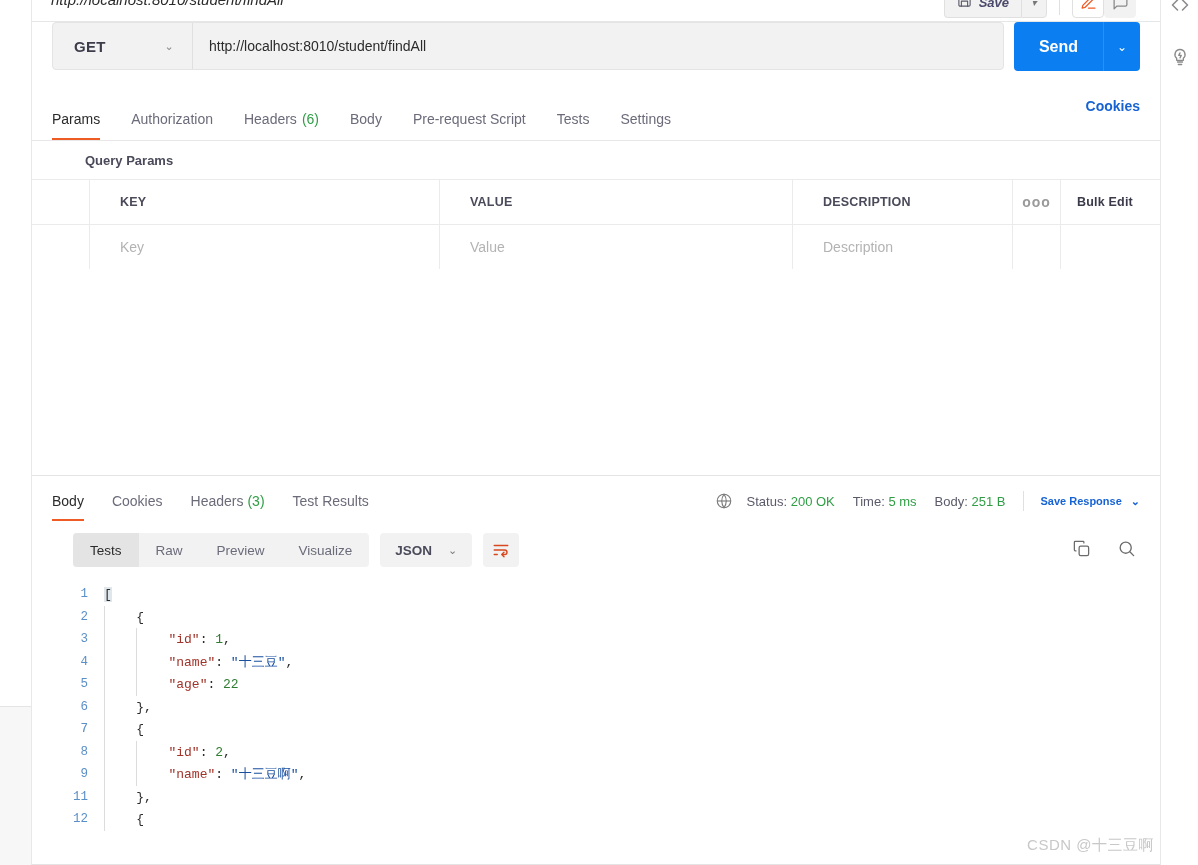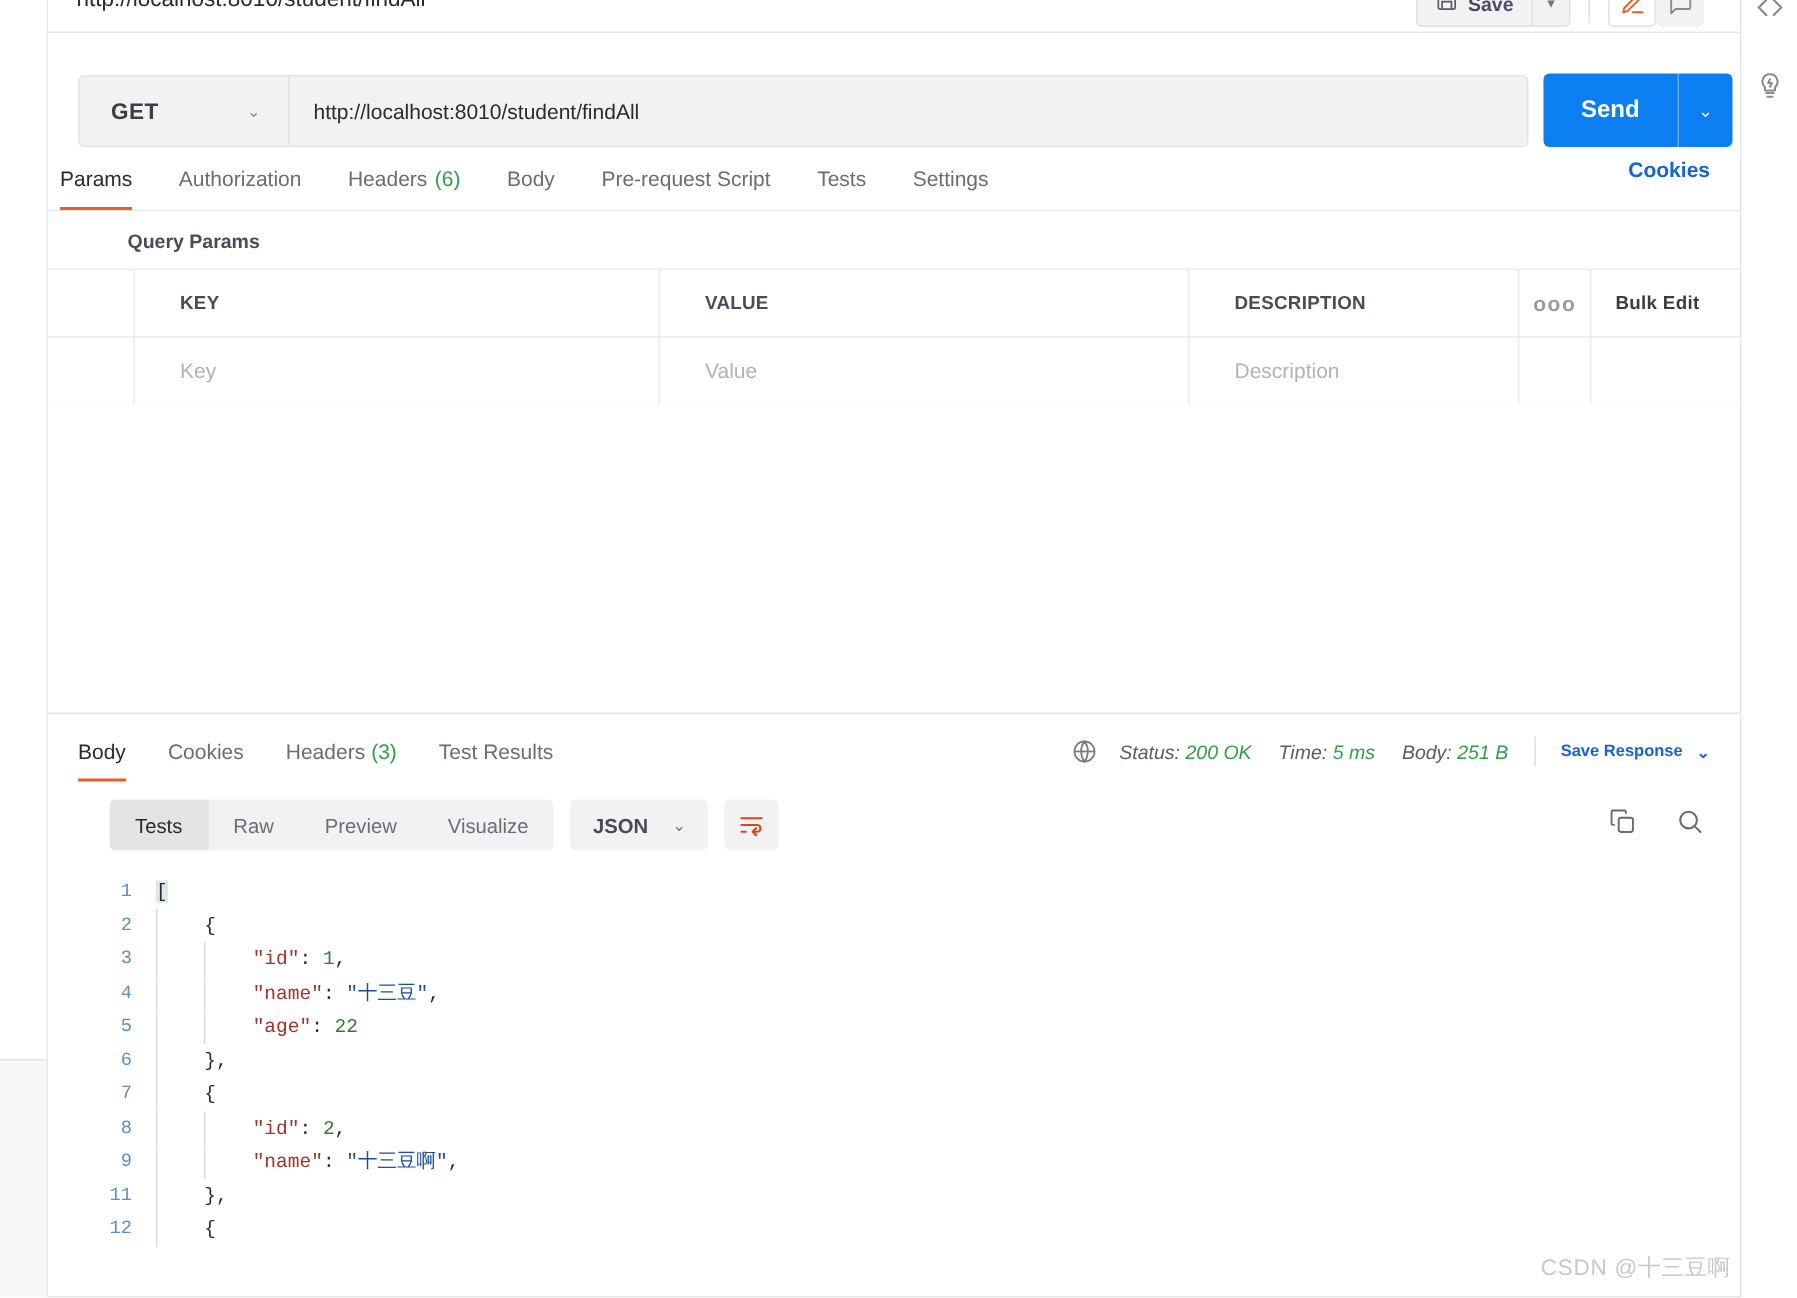--- a/index.html
+++ b/index.html
@@ -46,20 +46,21 @@
     display: flex; flex-direction: column; align-items: center;
     padding-top: 0px; gap: 26px; z-index: 6;
   }
   .rail-icon { width: 26px; height: 26px; display:flex; align-items:center; justify-content:center; color:#8a8a8a; }
 
   
   .topbar {
     position: absolute; left: 32px; top: 0; right: 38px; height: 22px;
     background: #ffffff; border-bottom: 1px solid #e6e6e6;
     overflow: hidden;
+    font-style: italic;
   }
   .req-title {
     position: absolute; left: 19px; top: -9px;
     font-size: 15px; color: #2b2b2b; white-space: nowrap;
   }
   .topbar-actions {
     position: absolute; right: 24px; top: -14px;
     display: flex; align-items: center; gap: 0px;
   }
   .save-btn {
@@ -79,23 +80,23 @@
   .topbar-sep { width: 1px; height: 26px; background: #e0e0e0; margin: 0 12px; }
   .icon-sq {
     width: 32px; height: 32px; border-radius: 4px;
     display:flex; align-items:center; justify-content:center;
   }
   .icon-sq.active { background: #ffffff; border: 1px solid #e0e0e0; }
   .icon-sq.plain { background: #f2f2f2; border: 1px solid #f2f2f2; }
 
   
   .urlrow {
-    position: absolute; left: 32px; top: 22px; right: 23px; height: 76px;
+    position: absolute; left: 32px; top: 22px; right: 38px; height: 76px;
     background: #ffffff;
-    display: flex; align-items: flex-end; padding: 0 20px;
+    display: flex; align-items: flex-start; padding: 0 20px;
   }
   .url-wrap {
     display: flex; flex: 1; height: 48px;
     background: #f2f2f2; border: 1px solid #e4e4e4; border-radius: 4px;
     overflow: hidden;
   }
   .method {
     width: 140px; display: flex; align-items: center; justify-content: space-between;
     padding: 0 18px 0 21px; border-right: 1px solid #e0e0e0;
     font-size: 15px; font-weight: bold; color: #3c3c4a; letter-spacing: .3px;
@@ -115,23 +116,23 @@
   }
   .send-caret {
     width: 36px; height: 49px; background: #0b7ef2;
     border-radius: 0 4px 4px 0;
     display:flex; align-items:center; justify-content:center;
     color:#fff; font-size: 12px;
   }
 
   
   .reqtabs {
-    position: absolute; left: 20px; top: 98px; right: 38px; height: 43px;
+    position: absolute; left: 32px; top: 98px; right: 38px; height: 43px;
     background:#fff; border-bottom: 1px solid #e8e8e8;
-    display:flex; align-items:center; padding: 0 20px;
+    display:flex; align-items:flex-start; padding: 0 20px;
   }
   .rtab {
     position: relative; height: 42px; display:flex; align-items:center;
     padding: 0 0px; margin-right: 31px;
     font-size: 14px; color: #6b6b7a; white-space: nowrap;
   }
   .rtab.active { color: #2b2b2b; font-weight: normal; }
   .rtab.active::after {
     content:''; position:absolute; left:0; right:0; bottom:0; height:2px; background:#ef5b25;
   }
@@ -179,21 +180,21 @@
   .rsTab.active { color:#2b2b2b; }
   .rsTab.active::after {
     content:''; position:absolute; left:0; right:0; bottom:2px; height:2px; background:#ef5b25;
   }
   .rsTab .cnt { color:#2f9e44; margin-left:4px; }
   .resp-meta {
     margin-left: auto; display:flex; align-items:center; gap: 0px;
     padding-bottom: 12px; font-size: 13px; color:#5a5a6a;
   }
   .globe { margin-right: 14px; color:#7a7a7a; display:flex; }
-  .meta-item { margin-right: 18px; white-space:nowrap;font-style:italic; }
+  .meta-item { margin-right: 18px; white-space:nowrap; }
   .meta-item b { font-weight: normal; color:#2f9e44; }
   .meta-sep { width:1px; height:20px; background:#e0e0e0; margin-right: 16px; }
   .save-resp { font-size: 11px; font-weight:bold; color:#1763d4; display:flex; align-items:center; gap:9px; }
 
   
   .body-tools {
     position: absolute; left: 32px; top: 523px; right: 38px; height: 54px;
     background:#fff; display:flex; align-items:center; padding-left: 41px;
   }
   .seg {

